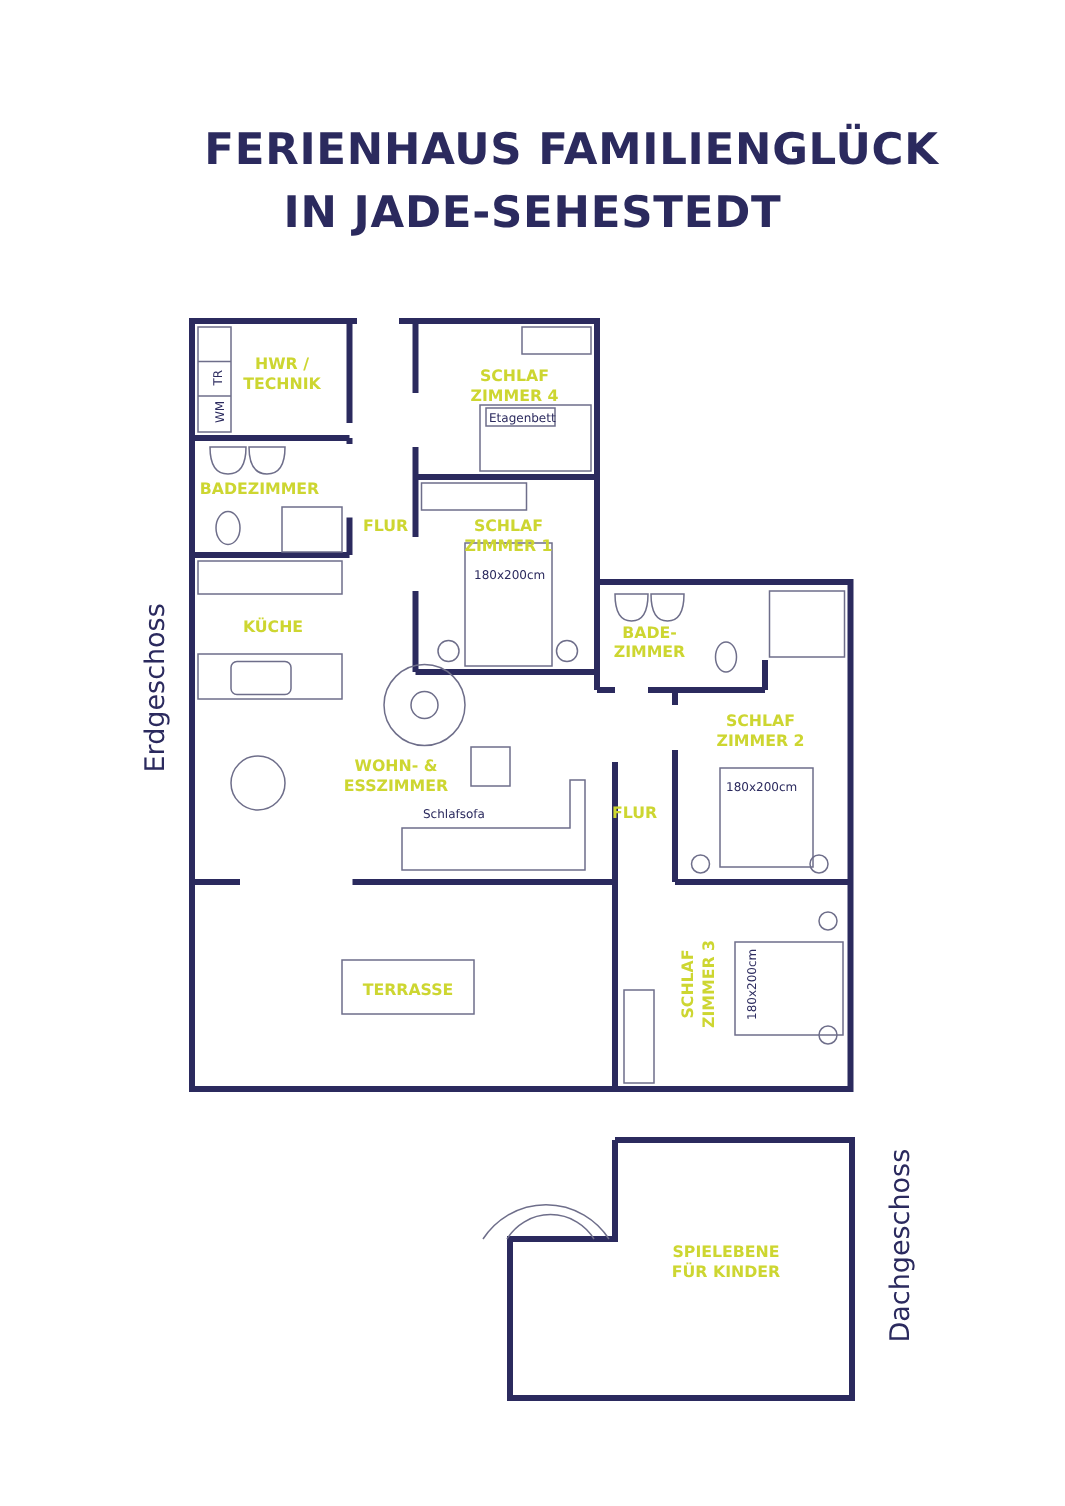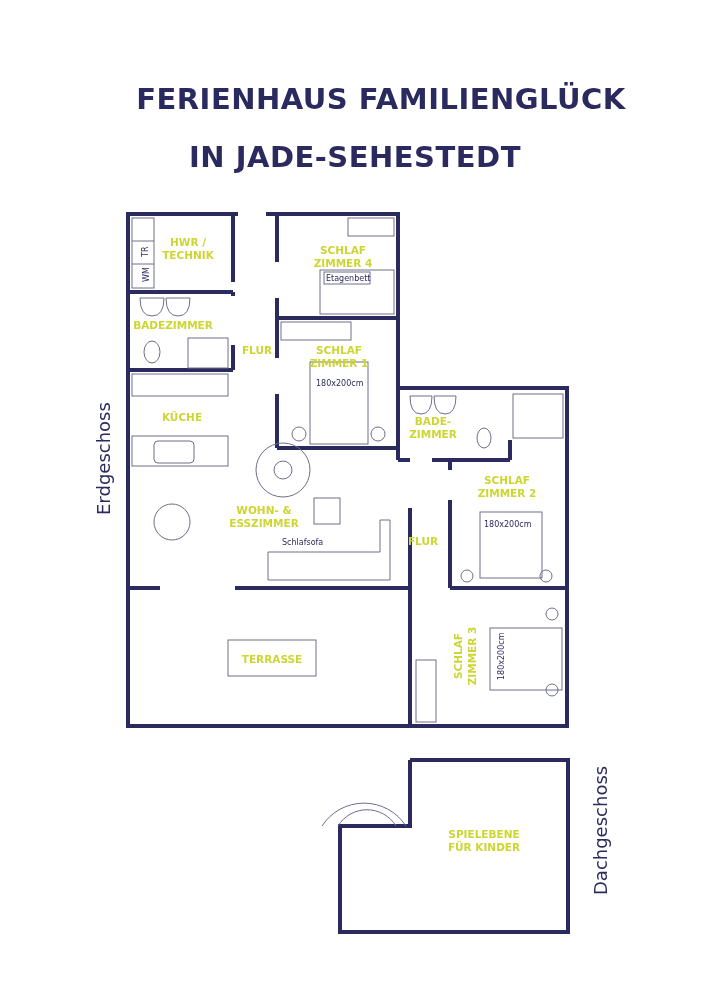--- a/index.html
+++ b/index.html
@@ -1,19 +1,19 @@
 <!DOCTYPE html>
 <html><head>
 <meta charset="utf-8">
 <style>
   html, body { margin:0; padding:0; background:#ffffff; }
   body { width:710px; height:1004px; position:relative; overflow:hidden; font-family:"Liberation Sans", sans-serif; }
   .title { position:absolute; left:0; width:710px; text-align:center; color:#2b2a5e; font-family:"DejaVu Sans", sans-serif; font-weight:bold; font-size:29px; letter-spacing:0.5px; }
   .t1 { top:82px;margin-left:26px; }
-  .t2 { top:124px;margin-top:16px; }
+  .t2 { top:124px; }
   .floor-label { position:absolute; font-family:"DejaVu Sans", sans-serif; font-size:18px; color:#2b2a5e; transform:rotate(-90deg); transform-origin:left top; white-space:nowrap; }
   svg { position:absolute; left:0; top:0; }
   .room-label { font-family:"DejaVu Sans", sans-serif; font-weight:bold; font-size:10.5px; fill:#cdd631; text-anchor:middle; }
   .small-label { font-family:"DejaVu Sans", sans-serif; font-size:8px; fill:#2b2a5e; }
 </style>
 </head>
 <body>
 
 <div class="title t1">FERIENHAUS FAMILIENGLÜCK</div>
 <div class="title t2">IN JADE-SEHESTEDT</div>

